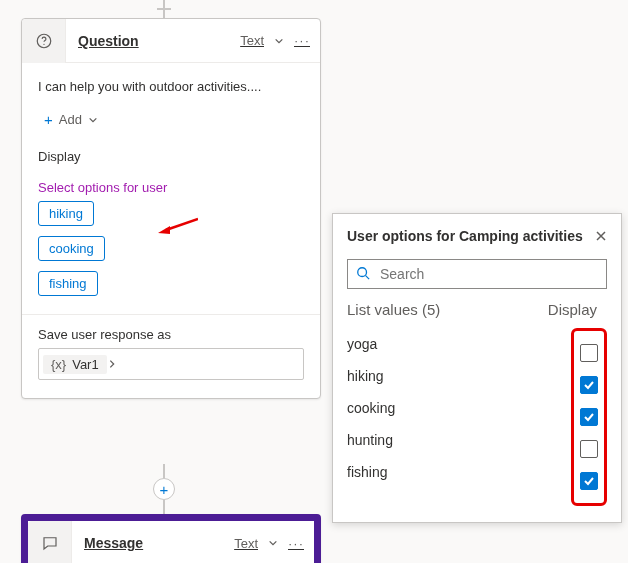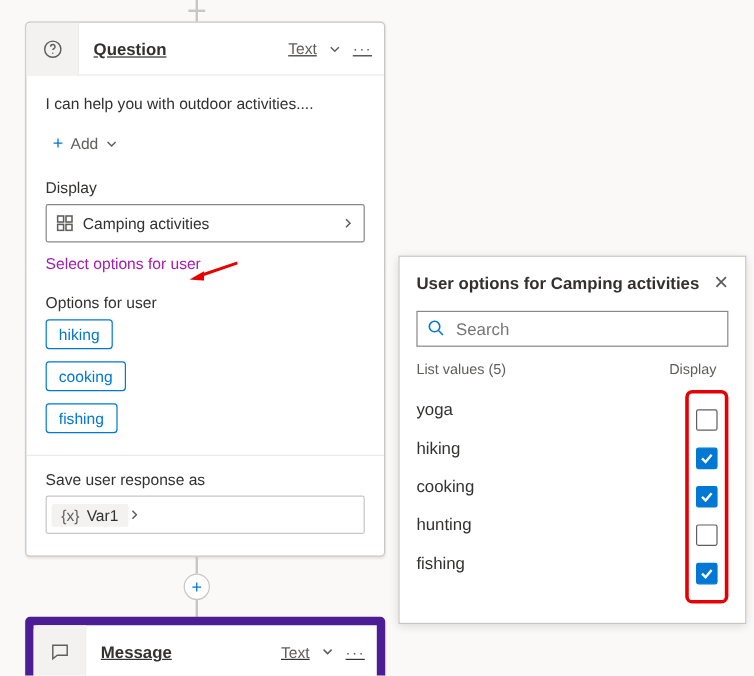--- a/index.html
+++ b/index.html
@@ -189,21 +189,21 @@
     border:1px solid #8a8886;
     height:30px; padding:0 8px; gap:8px;
     margin-bottom: 12px;
   }
   .search-box input {
     border:none; outline:none; flex:1; font-size:14px; color:#605e5c;
     background:transparent;
   }
   .list-head {
     display:flex; justify-content:space-between;
-    font-size:12px; color:#605e5c;
+    font-size:15px; color:#605e5c;
     margin-bottom: 10px;
     padding-right: 10px;
   }
   .red-box {
     border:3px solid #e60000;
     border-radius:6px;
     padding: 6px;
   }
   .list-row {
     display:flex; align-items:center; justify-content:space-between;
@@ -258,40 +258,23 @@
         <span class="plus">+</span>
         <span>Add</span>
         <span class="chev-down">
           <svg width="10" height="10" viewBox="0 0 12 12">
               <path d="M2 4l4 4 4-4" fill="none" stroke="#605e5c" stroke-width="1.5"></path>
             </svg>
         </span>
       </div>
 
       <div class="section-label">Display</div>
-      <div class="entity-picker">
-        <span class="grid-icon">
-          <svg width="14" height="14" viewBox="0 0 14 14" fill="none" stroke="#605e5c" stroke-width="1.3">
-              <rect x="1" y="1" width="5" height="5"></rect>
-              <rect x="8" y="1" width="5" height="5"></rect>
-              <rect x="1" y="8" width="5" height="5"></rect>
-              <rect x="8" y="8" width="5" height="5"></rect>
-            </svg>
-        </span>
-        <span class="label">Camping activities</span>
-        <span class="chev chev-right">
-          <svg width="10" height="10" viewBox="0 0 12 12">
-              <path d="M4 2l4 4-4 4" fill="none" stroke="#605e5c" stroke-width="1.5"></path>
-            </svg>
-        </span>
-      </div>
 
       <span class="link">Select options for user</span>
 
-      <div class="section-label">Options for user</div>
       <div class="chips" id="chips">
           <span class="chip">hiking</span>
           <span class="chip">cooking</span>
           <span class="chip">fishing</span>
         </div>
 
       <div class="hr"></div>
 
       <div class="section-label" style="margin-top:0">Save user response as</div>
       <div class="var-row">

